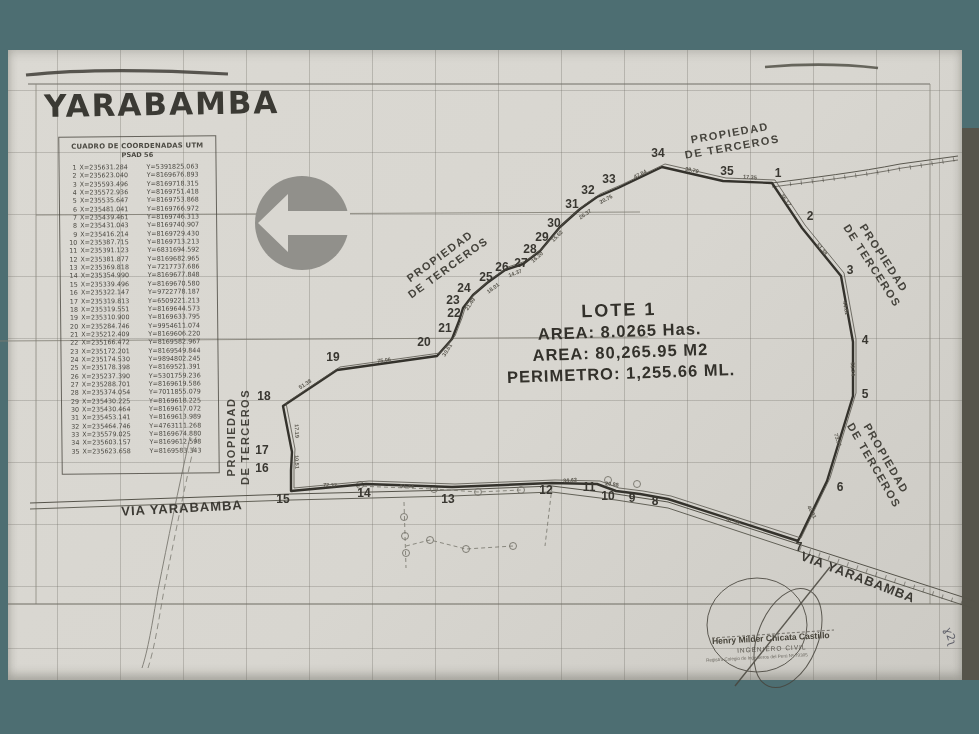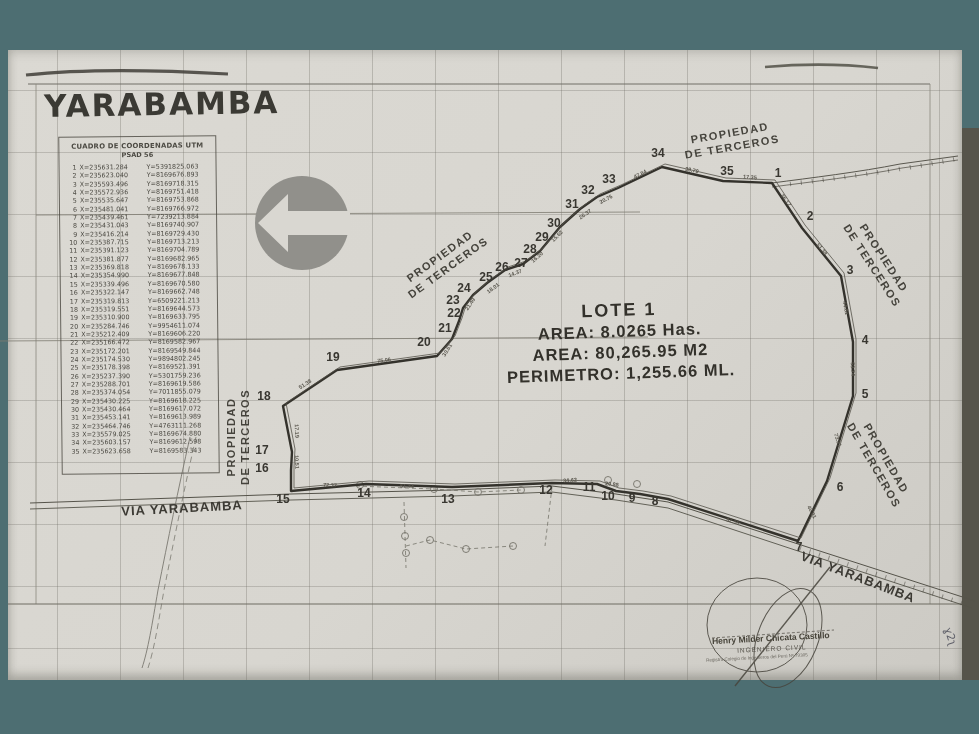--- a/index.html
+++ b/index.html
@@ -154,66 +154,66 @@
         <span class="ty">Y=8169753.868</span>
       </div>
       <div class="trow">
         <span class="tn">6</span>
         <span class="tx">X=235481.041</span>
         <span class="ty">Y=8169766.972</span>
       </div>
       <div class="trow">
         <span class="tn">7</span>
         <span class="tx">X=235439.461</span>
-        <span class="ty">Y=7239213.884</span>
+        <span class="ty">Y=8169746.313</span>
       </div>
       <div class="trow">
         <span class="tn">8</span>
         <span class="tx">X=235431.043</span>
         <span class="ty">Y=8169740.907</span>
       </div>
       <div class="trow">
         <span class="tn">9</span>
         <span class="tx">X=235416.214</span>
         <span class="ty">Y=8169729.430</span>
       </div>
       <div class="trow">
         <span class="tn">10</span>
         <span class="tx">X=235387.715</span>
         <span class="ty">Y=8169713.213</span>
       </div>
       <div class="trow">
         <span class="tn">11</span>
         <span class="tx">X=235391.123</span>
-        <span class="ty">Y=8169704.789</span>
+        <span class="ty">Y=6831694.592</span>
       </div>
       <div class="trow">
         <span class="tn">12</span>
         <span class="tx">X=235381.877</span>
         <span class="ty">Y=8169682.965</span>
       </div>
       <div class="trow">
         <span class="tn">13</span>
         <span class="tx">X=235369.818</span>
-        <span class="ty">Y=8169678.133</span>
+        <span class="ty">Y=7217737.686</span>
       </div>
       <div class="trow">
         <span class="tn">14</span>
         <span class="tx">X=235354.990</span>
         <span class="ty">Y=8169677.848</span>
       </div>
       <div class="trow">
         <span class="tn">15</span>
         <span class="tx">X=235339.496</span>
         <span class="ty">Y=8169670.580</span>
       </div>
       <div class="trow">
         <span class="tn">16</span>
         <span class="tx">X=235322.147</span>
-        <span class="ty">Y=8169662.748</span>
+        <span class="ty">Y=9722778.187</span>
       </div>
       <div class="trow">
         <span class="tn">17</span>
         <span class="tx">X=235319.813</span>
         <span class="ty">Y=6509221.213</span>
       </div>
       <div class="trow">
         <span class="tn">18</span>
         <span class="tx">X=235319.551</span>
         <span class="ty">Y=8169644.573</span>

